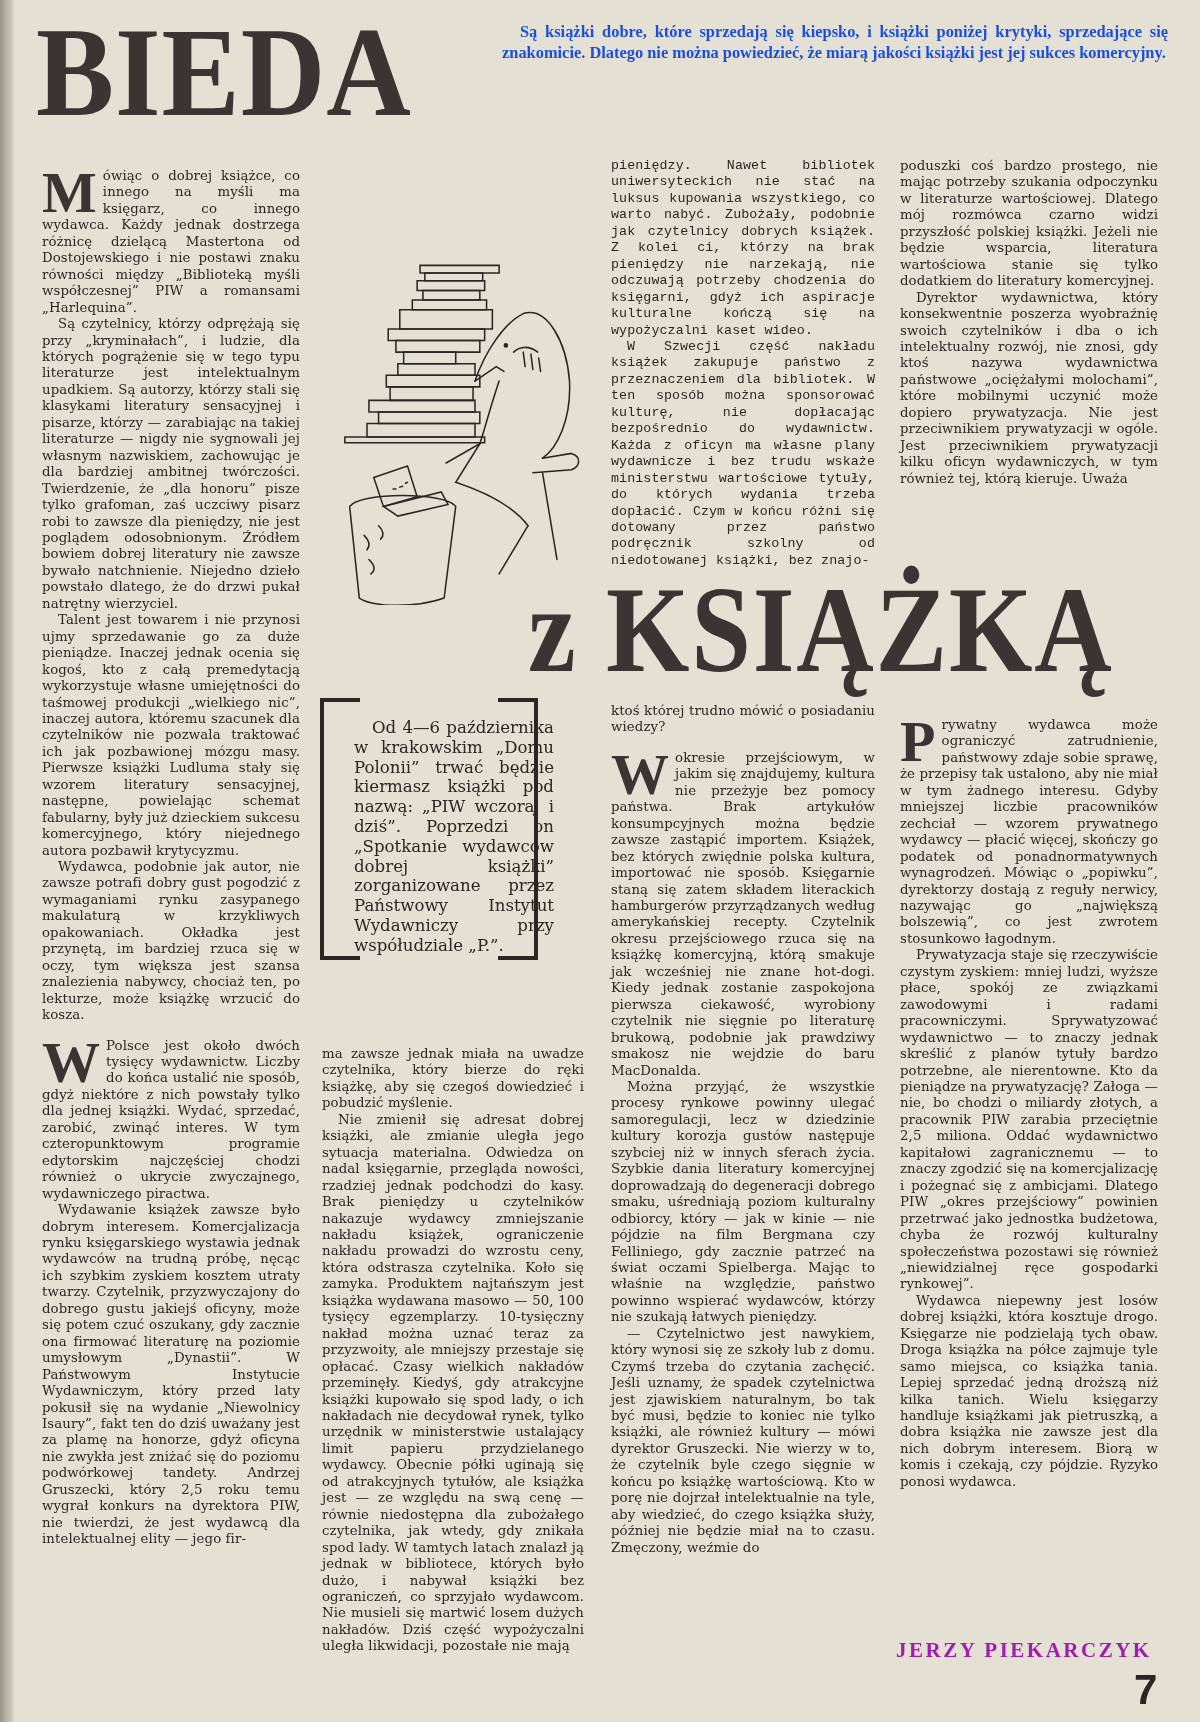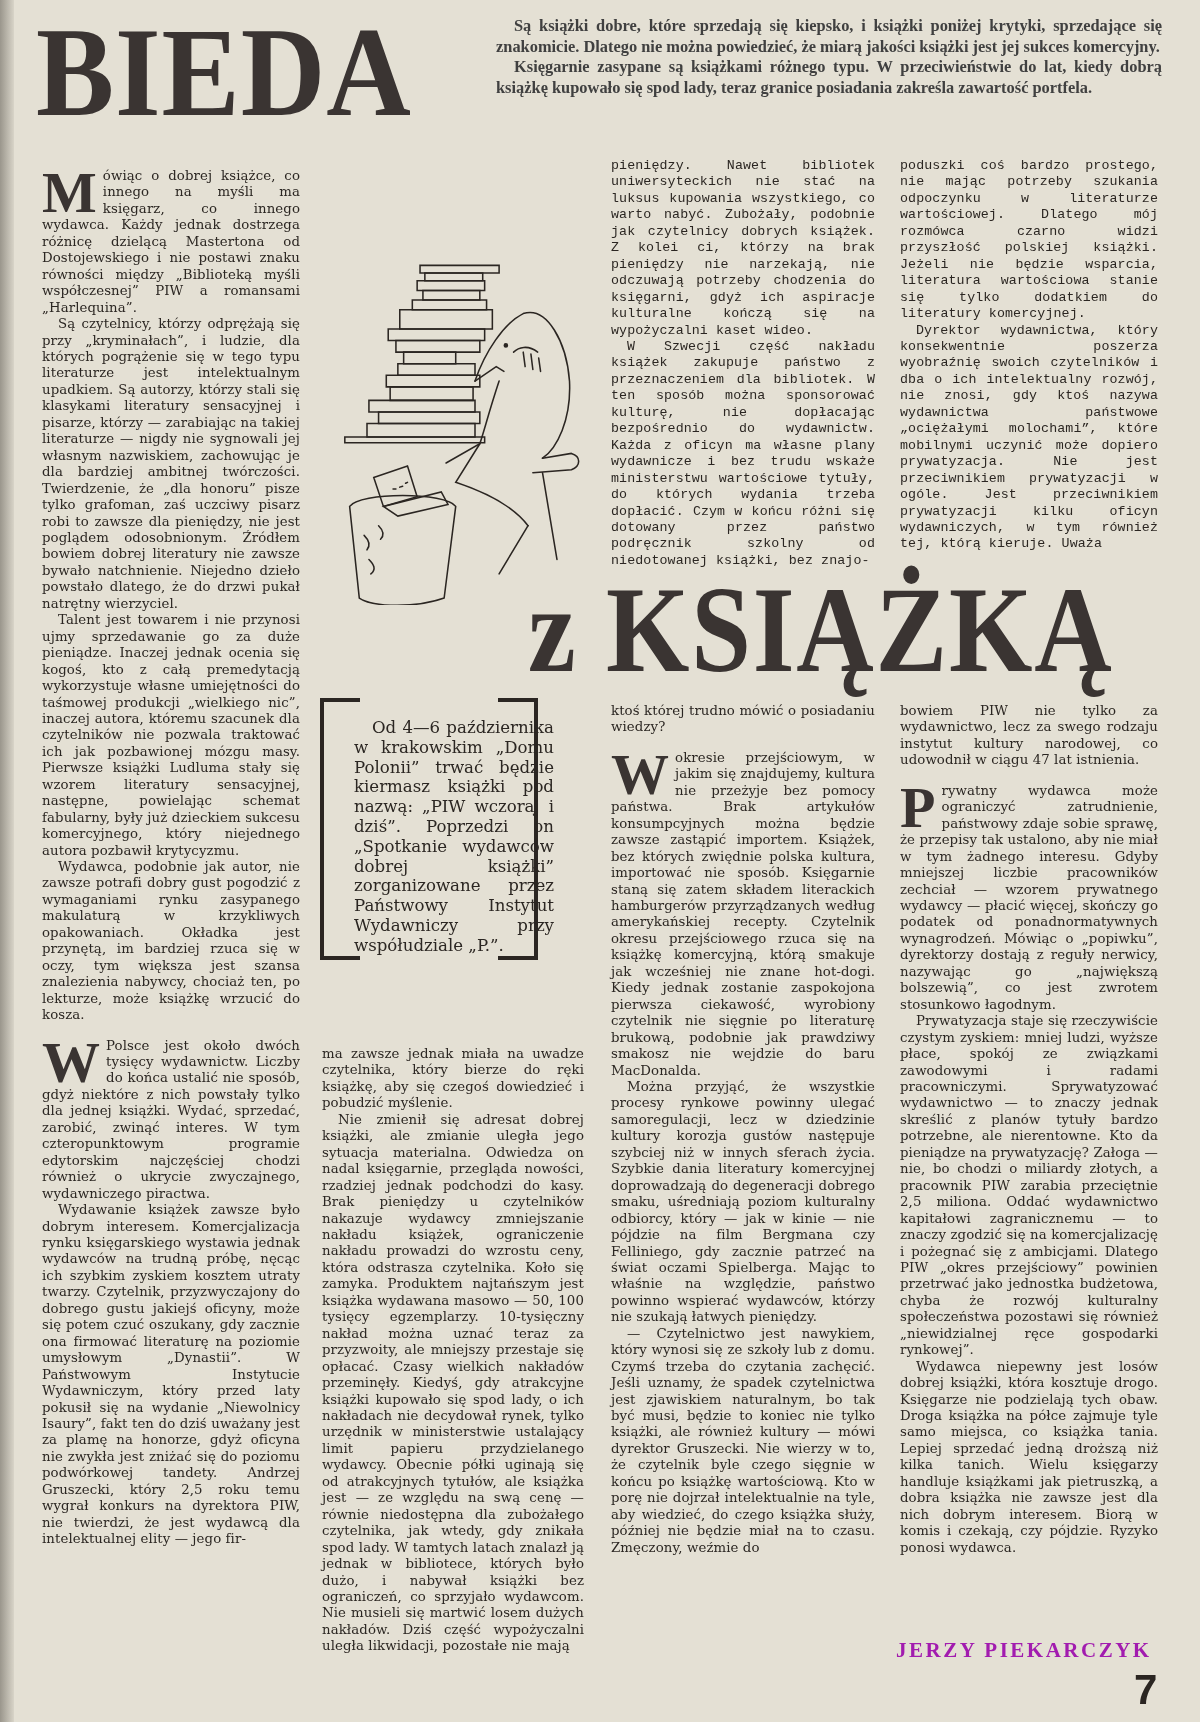--- a/index.html
+++ b/index.html
@@ -14,40 +14,40 @@
   .title-top {
     position:absolute; left:36px; top:8px; margin:0;
     font-family:"Liberation Serif", serif; font-weight:bold;
     font-size:126px; letter-spacing:1px; line-height:130px;
     transform:scaleX(0.93); transform-origin:left top;
     color:#3a3432;
   }
   .lead {
     position:absolute; left:494px; top:14px; width:666px;
     font-family:"Liberation Serif", serif; font-weight:bold;
-    font-size:16.4px; line-height:20.5px; text-align:justify; margin:2px;
-    color:#404040;
+    font-size:16.4px; line-height:20.5px; text-align:justify; margin:8px;
+    color:#1d4ed8;
   }
   .lead p { margin:0; text-indent:18px; }
   .col {
     position:absolute; font-size:13.3px; line-height:16.45px;
     text-align:justify; hyphens:manual;
     letter-spacing:0.1px;
   }
   .col p { margin:0; text-indent:16px; }
   .col p.noind { text-indent:0; }
   .col p.gap { margin-top:14px; }
   .dropcap {
     float:left; font-family:"Liberation Serif", serif; font-weight:bold;
     font-size:58px; line-height:46px; margin:2px 6px 0 0; color:#3a3432;
   }
   .c1 { left:42px; top:168px; width:258px; }
   .c2 { left:322px; top:1046px; width:262px; }
   .c3 { left:611px; top:158px; width:264px;font-family:Liberation Mono, monospace; }
-  .c4 { left:900px; top:158px; width:258px;font-family:Liberation Mono, monospace; }
+  .c4 { left:900px; top:158px; width:258px; }
   .c3b { left:611px; top:703px; width:264px; }
   .c4b { left:900px; top:703px; width:258px; }
 
   .illustration { position:absolute; left:340px; top:215px; width:270px; height:390px; }
 
   .title-bottom {
     position:absolute; left:528px; top:570px; margin:0;
     font-family:"Liberation Serif", serif; font-weight:bold;
     font-size:122px; line-height:120px; letter-spacing:2px;
     transform:scaleX(0.88); transform-origin:left top;
@@ -78,21 +78,20 @@
 </style>
 </head>
 <body>
 
 <div class="page-edge"></div>
 
 <h1 class="title-top">BIEDA</h1>
 
 <div class="lead">
   <p>Są książki dobre, które sprzedają się kiepsko, i książki poniżej krytyki, sprzedające się znakomicie. Dlatego nie można powiedzieć, że miarą jakości książki jest jej sukces komercyjny.</p>
-  <p>Księgarnie zasypane są książkami różnego typu. W przeciwieństwie do lat, kiedy dobrą książkę kupowało się spod lady, teraz granice posiadania zakreśla zawartość portfela.</p>
 </div>
 
 <div class="col c1">
   <p class="noind"><span class="dropcap">M</span><span>ówiąc o dobrej książce, co innego na myśli ma księgarz, co innego wydawca. Każdy jednak dostrzega różnicę dzielącą Mastertona od Dostojewskiego i nie postawi znaku równości między „Biblioteką myśli współczesnej” PIW a romansami „Harlequina”.</span></p>
   <p>Są czytelnicy, którzy odprężają się przy „kryminałach”, i ludzie, dla których pogrążenie się w tego typu literaturze jest intelektualnym upadkiem. Są autorzy, którzy stali się klasykami literatury sensacyjnej i pisarze, którzy — zarabiając na takiej literaturze — nigdy nie sygnowali jej własnym nazwiskiem, zachowując je dla bardziej ambitnej twórczości. Twierdzenie, że „dla honoru” pisze tylko grafoman, zaś uczciwy pisarz robi to zawsze dla pieniędzy, nie jest poglądem odosobnionym. Źródłem bowiem dobrej literatury nie zawsze bywało natchnienie. Niejedno dzieło powstało dlatego, że do drzwi pukał natrętny wierzyciel.</p>
   <p>Talent jest towarem i nie przynosi ujmy sprzedawanie go za duże pieniądze. Inaczej jednak ocenia się kogoś, kto z całą premedytacją wykorzystuje własne umiejętności do taśmowej produkcji „wielkiego nic”, inaczej autora, któremu szacunek dla czytelników nie pozwala traktować ich jak pozbawionej mózgu masy. Pierwsze książki Ludluma stały się wzorem literatury sensacyjnej, następne, powielając schemat fabularny, były już dzieckiem sukcesu komercyjnego, który niejednego autora pozbawił krytycyzmu.</p>
   <p>Wydawca, podobnie jak autor, nie zawsze potrafi dobry gust pogodzić z wymaganiami rynku zasypanego makulaturą w krzykliwych opakowaniach. Okładka jest przynętą, im bardziej rzuca się w oczy, tym większa jest szansa znalezienia nabywcy, chociaż ten, po lekturze, może książkę wrzucić do kosza.</p>
   <p class="noind gap"><span class="dropcap">W</span><span>Polsce jest około dwóch tysięcy wydawnictw. Liczby do końca ustalić nie sposób, gdyż niektóre z nich powstały tylko dla jednej książki. Wydać, sprzedać, zarobić, zwinąć interes. W tym czteropunktowym programie edytorskim najczęściej chodzi również o ukrycie zwyczajnego, wydawniczego piractwa.</span></p>
   <p>Wydawanie książek zawsze było dobrym interesem. Komercjalizacja rynku księgarskiego wystawia jednak wydawców na trudną próbę, nęcąc ich szybkim zyskiem kosztem utraty twarzy. Czytelnik, przyzwyczajony do dobrego gustu jakiejś oficyny, może się potem czuć oszukany, gdy zacznie ona firmować literaturę na poziomie umysłowym „Dynastii”. W Państwowym Instytucie Wydawniczym, który przed laty pokusił się na wydanie „Niewolnicy Isaury”, fakt ten do dziś uważany jest za plamę na honorze, gdyż oficyna nie zwykła jest zniżać się do poziomu podwórkowej tandety. Andrzej Gruszecki, który 2,5 roku temu wygrał konkurs na dyrektora PIW, nie twierdzi, że jest wydawcą dla intelektualnej elity — jego fir-</p>
 </div>
@@ -157,20 +156,19 @@
 </div>
 
 <div class="col c3b">
   <p class="noind">ktoś której trudno mówić o posiadaniu wiedzy?</p>
   <p class="noind gap"><span class="dropcap">W</span><span>okresie przejściowym, w jakim się znajdujemy, kultura nie przeżyje bez pomocy państwa. Brak artykułów konsumpcyjnych można będzie zawsze zastąpić importem. Książek, bez których zwiędnie polska kultura, importować nie sposób. Księgarnie staną się zatem składem literackich hamburgerów przyrządzanych według amerykańskiej recepty. Czytelnik okresu przejściowego rzuca się na książkę komercyjną, którą smakuje jak wcześniej nie znane hot-dogi. Kiedy jednak zostanie zaspokojona pierwsza ciekawość, wyrobiony czytelnik nie sięgnie po literaturę brukową, podobnie jak prawdziwy smakosz nie wejdzie do baru MacDonalda.</span></p>
   <p>Można przyjąć, że wszystkie procesy rynkowe powinny ulegać samoregulacji, lecz w dziedzinie kultury korozja gustów następuje szybciej niż w innych sferach życia. Szybkie dania literatury komercyjnej doprowadzają do degeneracji dobrego smaku, uśredniają poziom kulturalny odbiorcy, który — jak w kinie — nie pójdzie na film Bergmana czy Felliniego, gdy zacznie patrzeć na świat oczami Spielberga. Mając to właśnie na względzie, państwo powinno wspierać wydawców, którzy nie szukają łatwych pieniędzy.</p>
   <p>— Czytelnictwo jest nawykiem, który wynosi się ze szkoły lub z domu. Czymś trzeba do czytania zachęcić. Jeśli uznamy, że spadek czytelnictwa jest zjawiskiem naturalnym, bo tak być musi, będzie to koniec nie tylko książki, ale również kultury — mówi dyrektor Gruszecki. Nie wierzy w to, że czytelnik byle czego sięgnie w końcu po książkę wartościową. Kto w porę nie dojrzał intelektualnie na tyle, aby wiedzieć, do czego książka służy, później nie będzie miał na to czasu. Zmęczony, weźmie do</p>
 </div>
 
 <div class="col c4b">
-  <p class="noind">bowiem PIW nie tylko za wydawnictwo, lecz za swego rodzaju instytut kultury narodowej, co udowodnił w ciągu 47 lat istnienia.</p>
   <p class="noind gap"><span class="dropcap">P</span><span>rywatny wydawca może ograniczyć zatrudnienie, państwowy zdaje sobie sprawę, że przepisy tak ustalono, aby nie miał w tym żadnego interesu. Gdyby mniejszej liczbie pracowników zechciał — wzorem prywatnego wydawcy — płacić więcej, skończy go podatek od ponadnormatywnych wynagrodzeń. Mówiąc o „popiwku”, dyrektorzy dostają z reguły nerwicy, nazywając go „największą bolszewią”, co jest zwrotem stosunkowo łagodnym.</span></p>
   <p>Prywatyzacja staje się rzeczywiście czystym zyskiem: mniej ludzi, wyższe płace, spokój ze związkami zawodowymi i radami pracowniczymi. Sprywatyzować wydawnictwo — to znaczy jednak skreślić z planów tytuły bardzo potrzebne, ale nierentowne. Kto da pieniądze na prywatyzację? Załoga — nie, bo chodzi o miliardy złotych, a pracownik PIW zarabia przeciętnie 2,5 miliona. Oddać wydawnictwo kapitałowi zagranicznemu — to znaczy zgodzić się na komercjalizację i pożegnać się z ambicjami. Dlatego PIW „okres przejściowy” powinien przetrwać jako jednostka budżetowa, chyba że rozwój kulturalny społeczeństwa pozostawi się również „niewidzialnej ręce gospodarki rynkowej”.</p>
   <p>Wydawca niepewny jest losów dobrej książki, która kosztuje drogo. Księgarze nie podzielają tych obaw. Droga książka na półce zajmuje tyle samo miejsca, co książka tania. Lepiej sprzedać jedną droższą niż kilka tanich. Wielu księgarzy handluje książkami jak pietruszką, a dobra książka nie zawsze jest dla nich dobrym interesem. Biorą w komis i czekają, czy pójdzie. Ryzyko ponosi wydawca.</p>
 </div>
 
 <p class="byline">JERZY PIEKARCZYK</p>
 <p class="page-num">7</p>
 
 </body></html>

